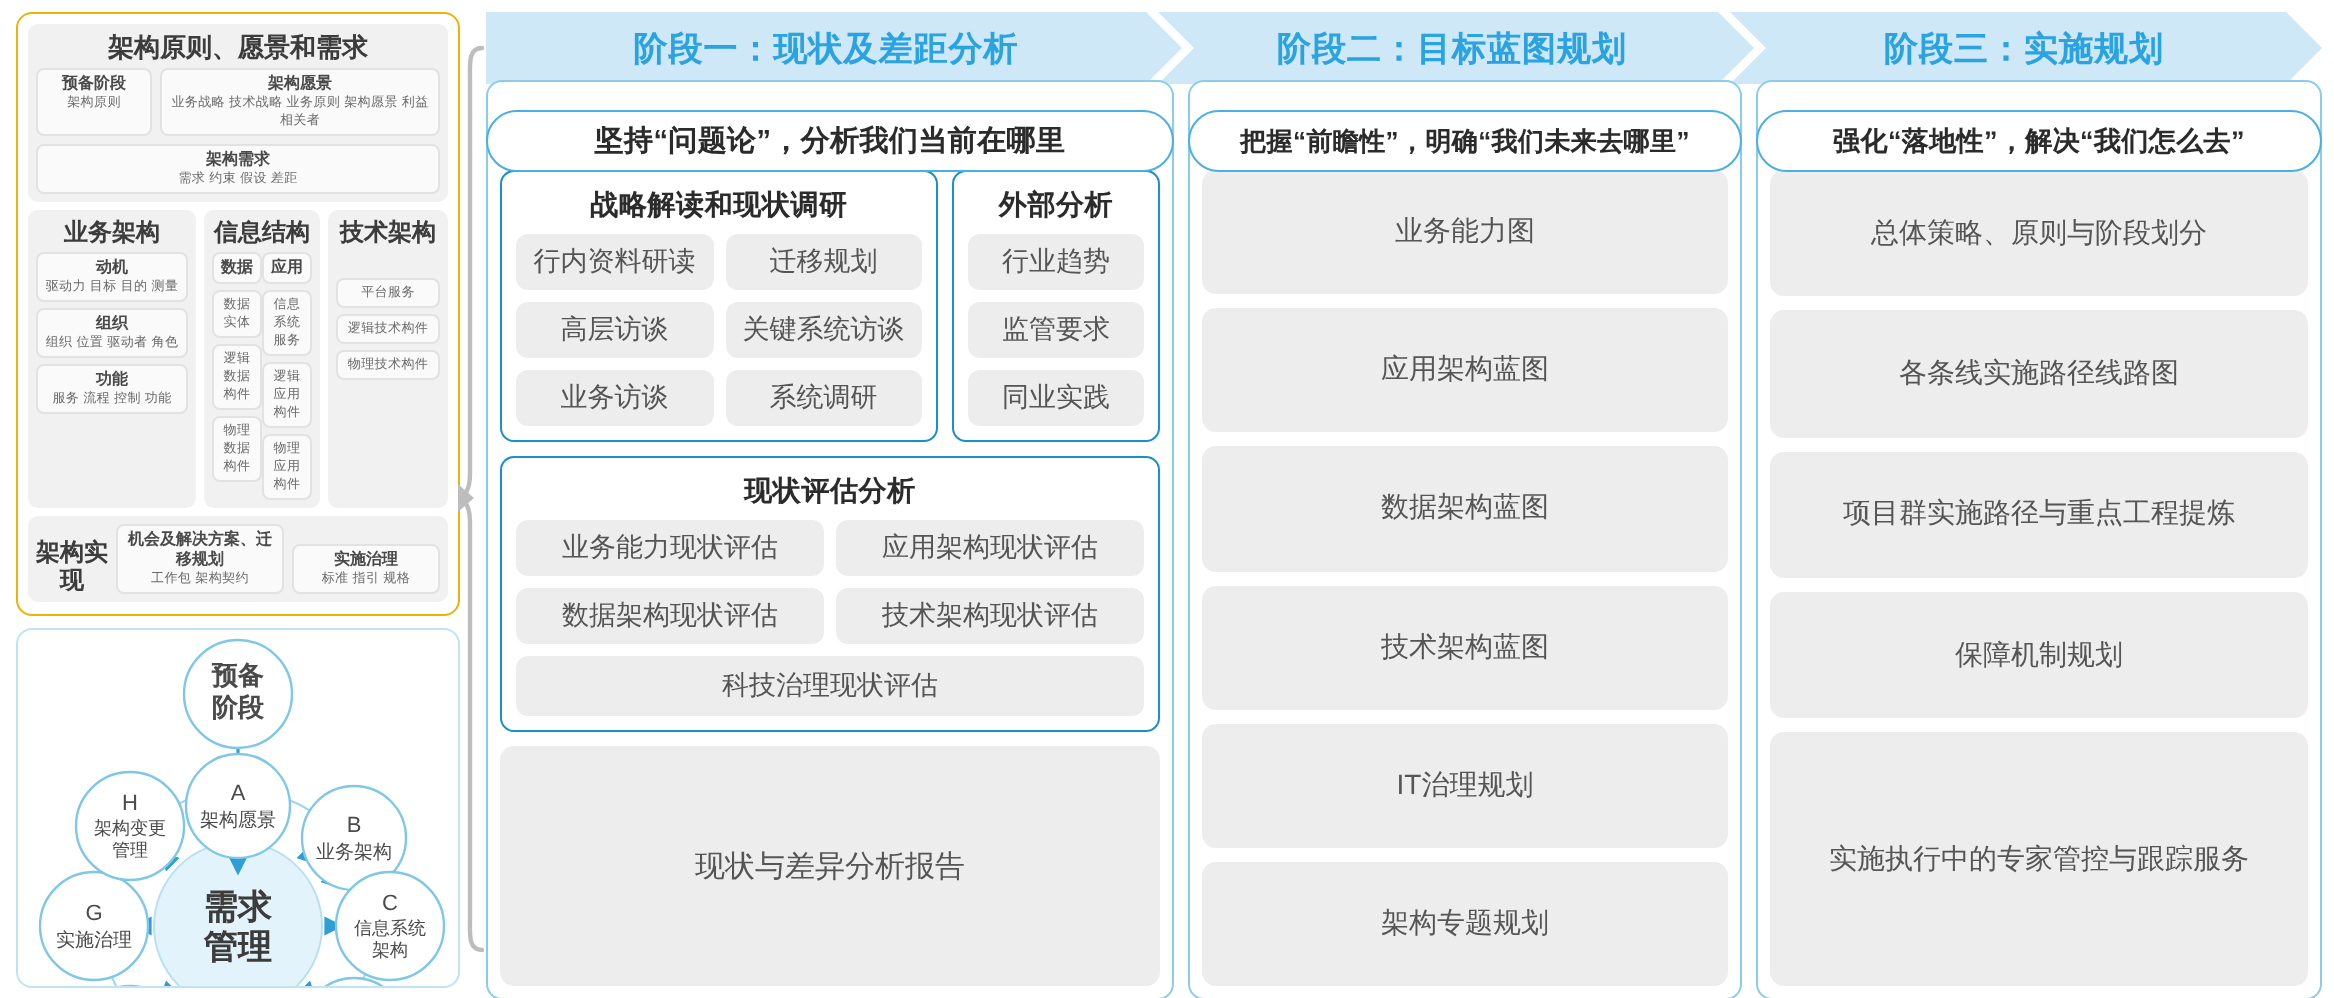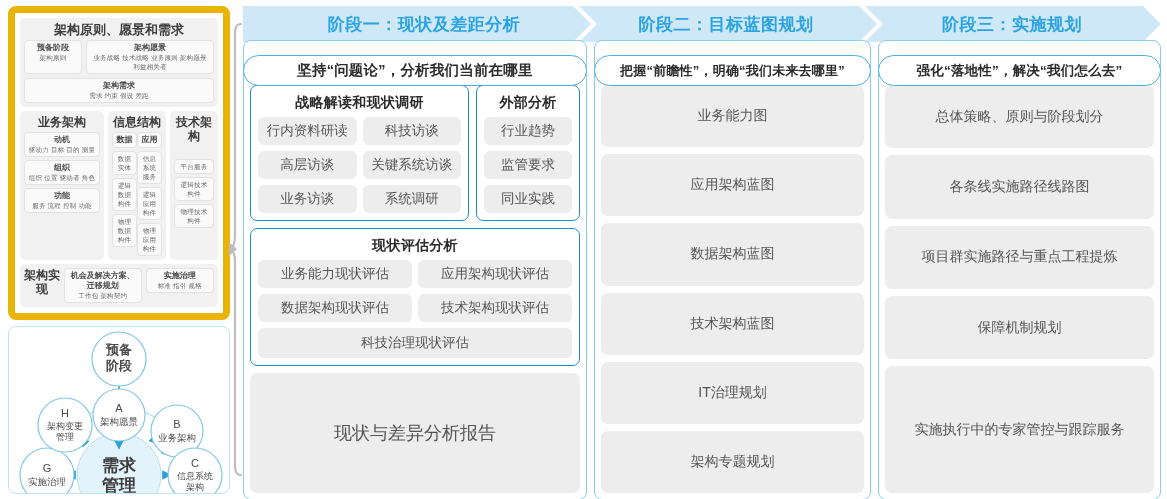--- a/index.html
+++ b/index.html
@@ -12,21 +12,21 @@
   }
   .page { position: relative; width: 1167px; height: 499px; }
 
   
   .left-col {
     position: absolute; left: 8px; top: 6px;
     width: 222px; height: 488px;
     display: flex; flex-direction: column; gap: 6px;
   }
   .togaf-card {
-    border: 7px solid #eab308; border-radius: 8px;
+    border: 1px solid #eab308; border-radius: 8px;
     background: #fff; padding: 5px 5px 6px 5px;
     display: flex; flex-direction: column; gap: 4px;
   }
   .cyc-card {
     border: 1px solid #bfe4f5; border-radius: 8px;
     background: #fff; flex: 1; position: relative; overflow: hidden;
   }
   .grp { background: #f1f1f1; border-radius: 5px; padding: 4px; }
   .grp-title {
     text-align: center; font-weight: bold; color: #3c3c3c;
@@ -38,21 +38,21 @@
   }
   .sub-h { font-weight: bold; font-size: 8px; line-height: 10px; color: #4a4a4a; }
   .sub-i { font-size: 6.5px; line-height: 9px; color: #6a6a6a; letter-spacing: .2px; }
   .row { display: flex; gap: 4px; }
   .cols3 { display: flex; gap: 4px; }
   .col-blk { background: #f1f1f1; border-radius: 5px; padding: 4px; }
   .blk-title {
     text-align: center; font-weight: bold; font-size: 12px;
     line-height: 14px; color: #3c3c3c; margin-bottom: 3px;
   }
-  .impl-row { display: flex; gap: 4px; align-items: flex-start; }
+  .impl-row { display: flex; gap: 4px; align-items: flex-end; }
   .impl-label {
     font-weight: bold; font-size: 12px; line-height: 14px; color: #3c3c3c;
     display: flex; align-items: center; justify-content: center;
     text-align: center; width: 36px; flex-shrink: 0;
   }
 
   
   .cyc-svg { position: absolute; left: 0; top: 0; }
 
   
@@ -104,21 +104,21 @@
     padding: 4px 2px;
   }
   .chip-grid2 { display: flex; flex-direction: column; gap: 6px; }
   .chip-pair { display: flex; gap: 6px; }
   .chip-pair > .chip { flex: 1; height: 28px; }
   .chip-col { display: flex; flex-direction: column; gap: 6px; }
   .chip-col > .chip { height: 28px; }
   .report-chip {
     background: #ededed; border-radius: 7px; flex: 1;
     display: flex; align-items: center; justify-content: center;
-    font-size: 18px; color: #555; font-family: Liberation Serif, serif;
+    font-size: 15px; color: #555; font-family: Liberation Serif, serif;
   }
   .stack { display: flex; flex-direction: column; gap: 7px; height: 100%; }
   .stack > .big-chip {
     background: #ededed; border-radius: 7px; flex: 1;
     display: flex; align-items: center; justify-content: center;
     font-size: 14px; color: #555; text-align: center; padding: 0 6px;
   }
   .grow2 { flex: 2 !important; }
   .row-top { display: flex; gap: 7px; }
 </style>
@@ -307,21 +307,21 @@
     <path d="M1,220 L9,227 L1,234" fill="#bdbdbd"></path>
   </svg>
 
   <div class="phases">
 
     <svg class="hdr-band" width="918" height="36" viewBox="0 0 918 36">
       <path d="M0,0 L330,0 L348,18 L330,36 L0,36 Z" fill="#cfe8f7"></path>
       <path d="M336,0 L616,0 L634,18 L616,36 L336,36 L354,18 Z" fill="#cfe8f7"></path>
       <path d="M622,0 L900,0 L918,18 L900,36 L622,36 L640,18 Z" fill="#cfe8f7"></path>
     </svg>
-    <div class="hdr-label" style="left:11px;width:340px;">阶段一：现状及差距分析</div>
+    <div class="hdr-label" style="left:0;width:340px;">阶段一：现状及差距分析</div>
     <div class="hdr-label" style="left:344px;width:278px;">阶段二：目标蓝图规划</div>
     <div class="hdr-label" style="left:628px;width:282px;">阶段三：实施规划</div>
 
     <div class="sub-wrap">
       <div class="sub-slot1">
         <div class="sub-pill">坚持“问题论”，分析我们当前在哪里</div>
       </div>
       <div class="sub-slot2">
         <div class="sub-pill" style="font-size:13px;">把握“前瞻性”，明确“我们未来去哪里”</div>
       </div>
@@ -334,21 +334,21 @@
 
       <div class="phase ph1" style="padding-top:44px;">
         <div class="panel-body">
 
           <div class="row-top">
             <div class="card" style="flex:1;">
               <div class="card-title">战略解读和现状调研</div>
               <div class="chip-grid2">
                 <div class="chip-pair">
                   <div class="chip">行内资料研读</div>
-                  <div class="chip">科技访谈</div>
+                  <div class="chip">迁移规划</div>
                 </div>
                 <div class="chip-pair">
                   <div class="chip">高层访谈</div>
                   <div class="chip">关键系统访谈</div>
                 </div>
                 <div class="chip-pair">
                   <div class="chip">业务访谈</div>
                   <div class="chip">系统调研</div>
                 </div>
               </div>

